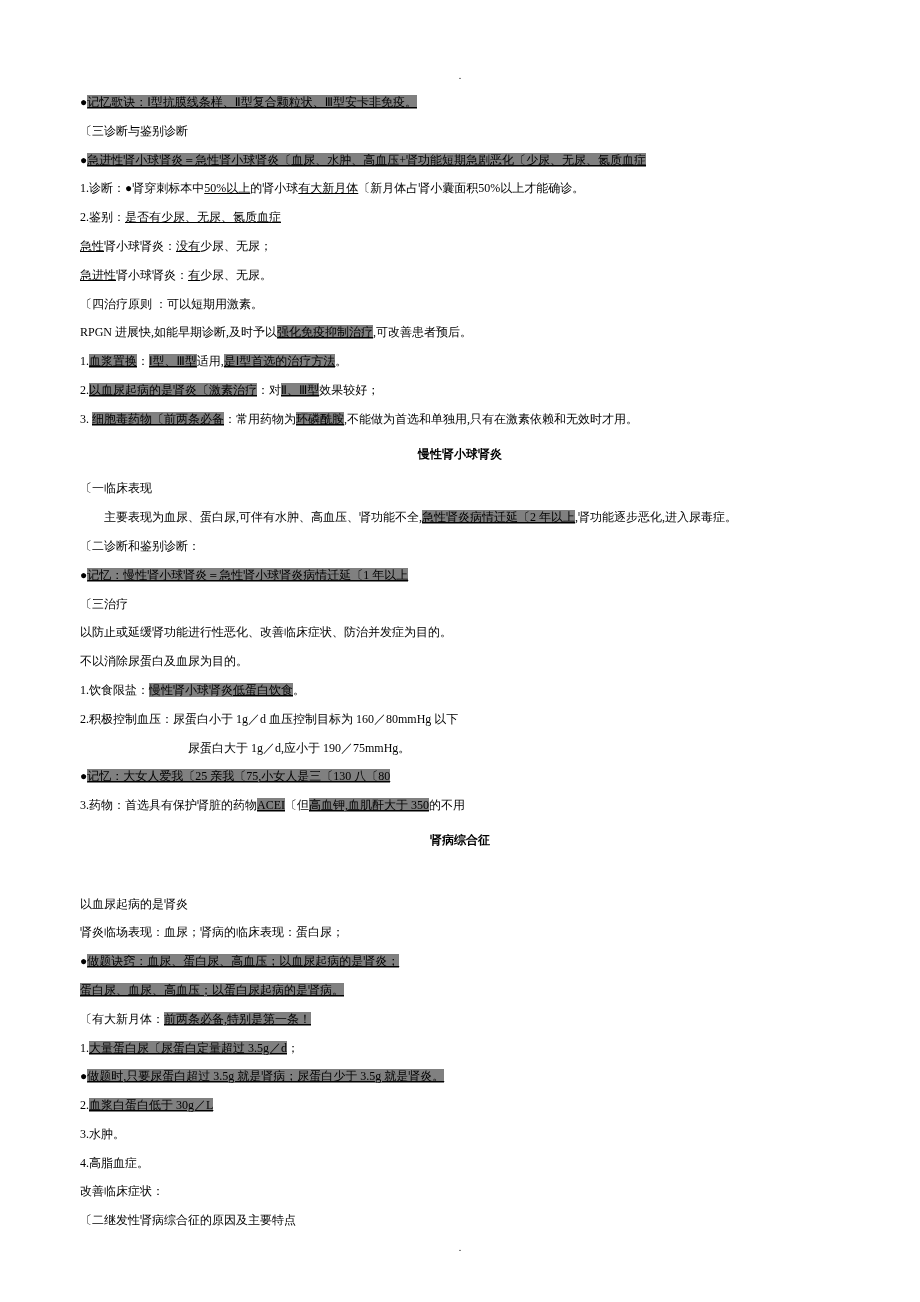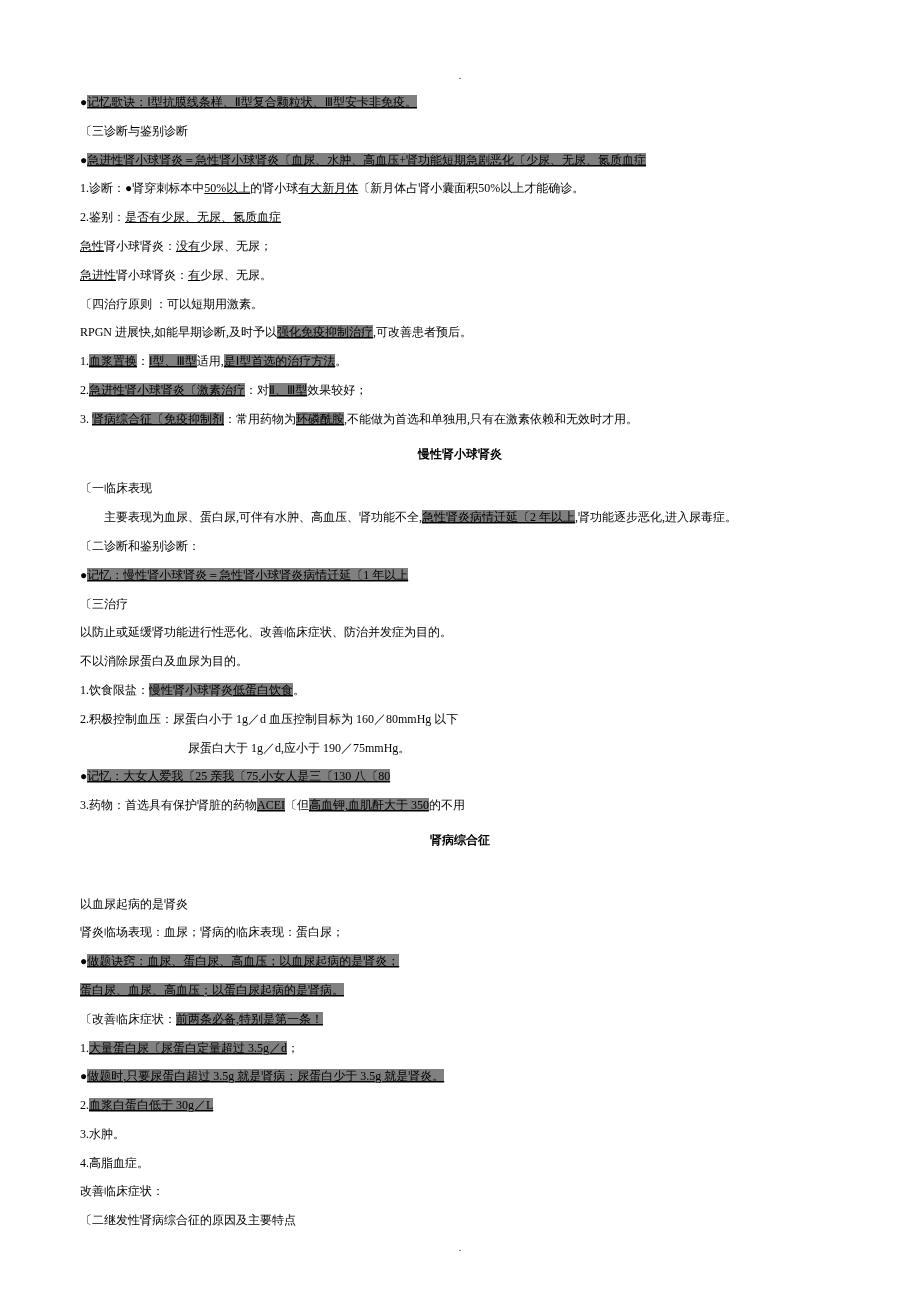--- a/index.html
+++ b/index.html
@@ -39,23 +39,23 @@
 <p><span class="u">急性</span><span>肾小球肾炎：</span><span class="u">没有</span><span>少尿、无尿；</span></p>
 
 <p><span class="u">急进性</span><span>肾小球肾炎：</span><span class="u">有</span><span>少尿、无尿。</span></p>
 
 <p>〔四治疗原则 ：可以短期用激素。</p>
 
 <p><span>RPGN 进展快,如能早期诊断,及时予以</span><span class="hl u">强化免疫抑制治疗</span><span>,可改善患者预后。</span></p>
 
 <p><span>1.</span><span class="hl u">血浆置换</span><span>：</span><span class="hl u">Ⅰ型、Ⅲ型</span><span>适用,</span><span class="hl u">是Ⅰ型首选的治疗方法</span><span>。</span></p>
 
-<p><span>2.</span><span class="hl u">急进性肾小球肾炎〔激素治疗</span><span>：对</span><span class="hl u">Ⅱ、Ⅲ型</span><span>效果较好；</span></p>
+<p><span>2.</span><span class="hl u">以血尿起病的是肾炎〔激素治疗</span><span>：对</span><span class="hl u">Ⅱ、Ⅲ型</span><span>效果较好；</span></p>
 
-<p><span>3. </span><span class="hl u">肾病综合征〔免疫抑制剂</span><span>：常用药物为</span><span class="hl u">环磷酰胺</span><span>,不能做为首选和单独用,只有在激素依赖和无效时才用。</span></p>
+<p><span>3. </span><span class="hl u">细胞毒药物〔前两条必备</span><span>：常用药物为</span><span class="hl u">环磷酰胺</span><span>,不能做为首选和单独用,只有在激素依赖和无效时才用。</span></p>
 
 <p class="center">慢性肾小球肾炎</p>
 
 <p>〔一临床表现</p>
 
 <p><span>　　主要表现为血尿、蛋白尿,可伴有水肿、高血压、肾功能不全,</span><span class="hl u">急性肾炎病情迁延〔2 年以上</span><span>,肾功能逐步恶化,进入尿毒症。</span></p>
 
 <p>〔二诊断和鉴别诊断：</p>
 
 <p><span>●</span><span class="hl u">记忆：慢性肾小球肾炎＝急性肾小球肾炎病情迁延〔1 年以上</span></p>
@@ -80,21 +80,21 @@
 <br>
 
 <p>以血尿起病的是肾炎</p>
 
 <p>肾炎临场表现：血尿；肾病的临床表现：蛋白尿；</p>
 
 <p><span>●</span><span class="hl u">做题诀窍：血尿、蛋白尿、高血压；以血尿起病的是肾炎；</span></p>
 
 <p><span class="hl u">蛋白尿、血尿、高血压；以蛋白尿起病的是肾病。</span></p>
 
-<p><span>〔改善临床症状：</span><span class="hl u">前两条必备,特别是第一条！</span></p>
+<p><span>〔有大新月体：</span><span class="hl u">前两条必备,特别是第一条！</span></p>
 
 <p><span>1.</span><span class="hl u">大量蛋白尿〔尿蛋白定量超过 3.5g／d</span><span>；</span></p>
 
 <p><span>●</span><span class="hl u">做题时,只要尿蛋白超过 3.5g 就是肾病；尿蛋白少于 3.5g 就是肾炎。</span></p>
 
 <p><span>2.</span><span class="hl u">血浆白蛋白低于 30g／L</span></p>
 
 <p>3.水肿。</p>
 
 <p>4.高脂血症。</p>

